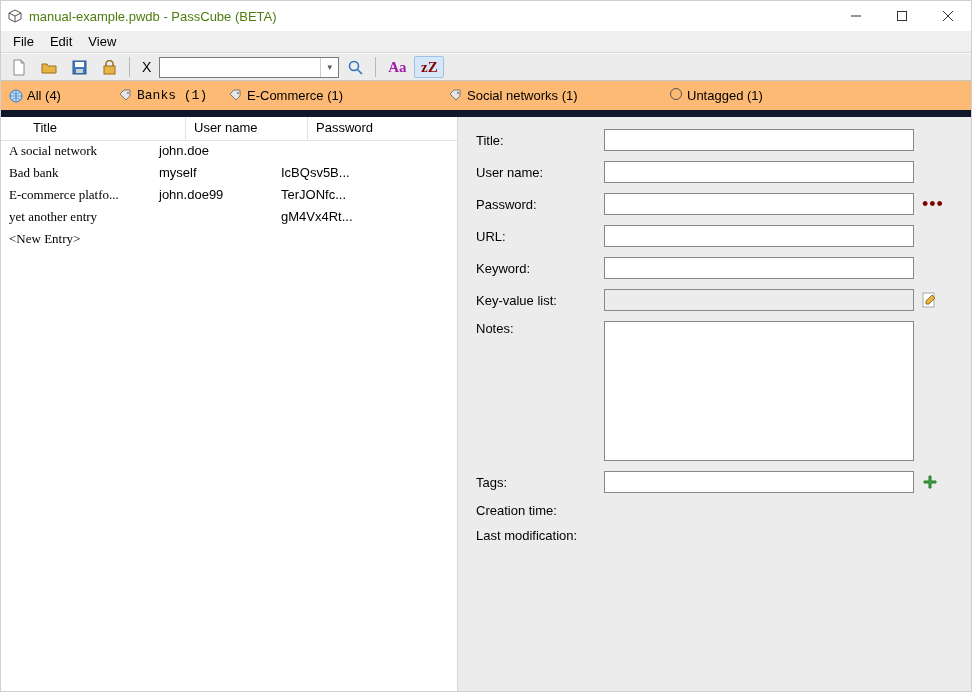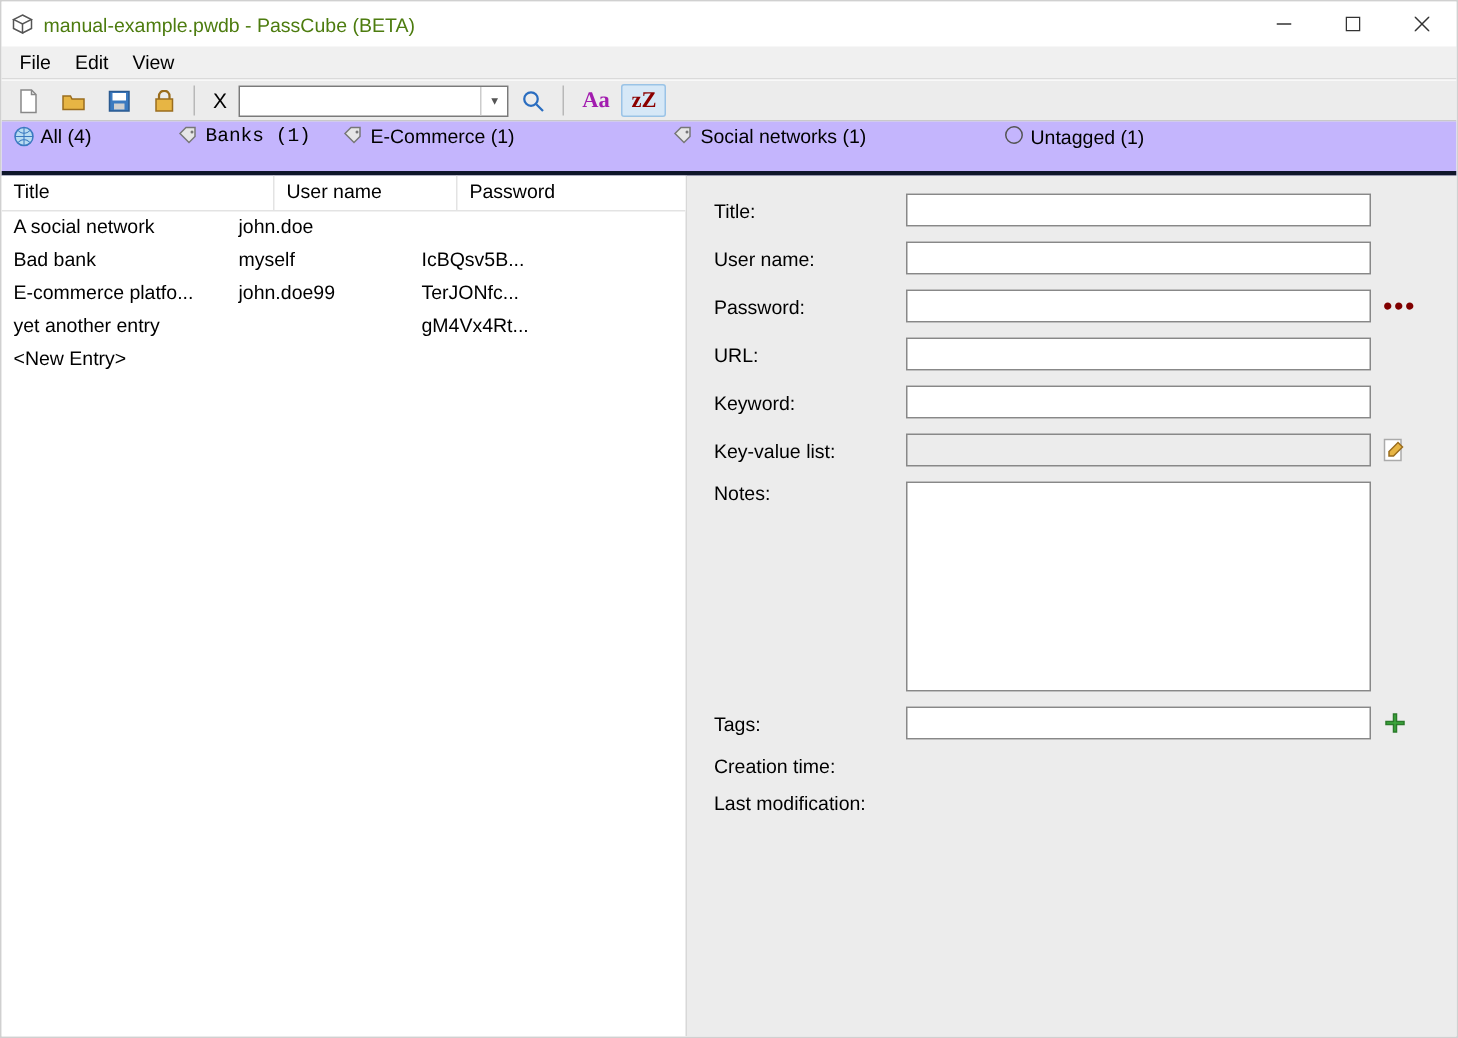--- a/index.html
+++ b/index.html
@@ -89,24 +89,24 @@
   .aa-btn, .zz-btn {
     width: 30px; font-weight: bold;
     font-family: "Times New Roman", serif;
     font-size: 15px;
   }
   .aa-btn { color: #a21caf; }
   .zz-btn { color: #8b0000; }
   
   .filterbar {
     height: 36px;
-    background: #c4b5fd;
-    border-bottom: 3px solid #0f172a;
-    display: flex;
-    align-items: flex-start;
+    background: #fdba74;
+    border-bottom: 7px solid #0f172a;
+    display: flex;
+    align-items: center;
     padding: 0 4px;
     gap: 0;
   }
   .filter-tab {
     display: flex; align-items: center;
     padding: 2px 4px;
     gap: 4px;
   }
   .ft-all { width: 110px; }
   .ft-banks { width: 110px; font-family: Liberation Mono, monospace; }
@@ -141,33 +141,33 @@
     display: flex;
     height: 24px;
     border-bottom: 1px solid #e3e3e3;
     background: #fff;
   }
   .col {
     padding: 3px 8px;
     border-right: 1px solid #e3e3e3;
     white-space: nowrap;
   }
-  .col-title { width: 182px; }
+  .col-title { width: 161px; margin-left: 24px; }
   .col-user  { width: 122px; }
   .col-pass  { flex: 1; border-right:none; }
   .list-body { flex:1; overflow:auto; }
   .row {
     display: flex;
     height: 22px;
   }
   .cell {
     padding: 2px 8px;
     overflow: hidden; text-overflow: ellipsis; white-space: nowrap;
   }
-  .cell-title { width: 150px; }
+  .cell-title { width: 150px; font-family: Liberation Serif, serif; }
   .cell-user  { width: 122px; }
   .cell-pass  { flex: 1; }
   
   .form-row {
     display: flex;
     align-items: center;
     gap: 8px;
   }
   .form-label { width: 120px; }
   .form-input {

